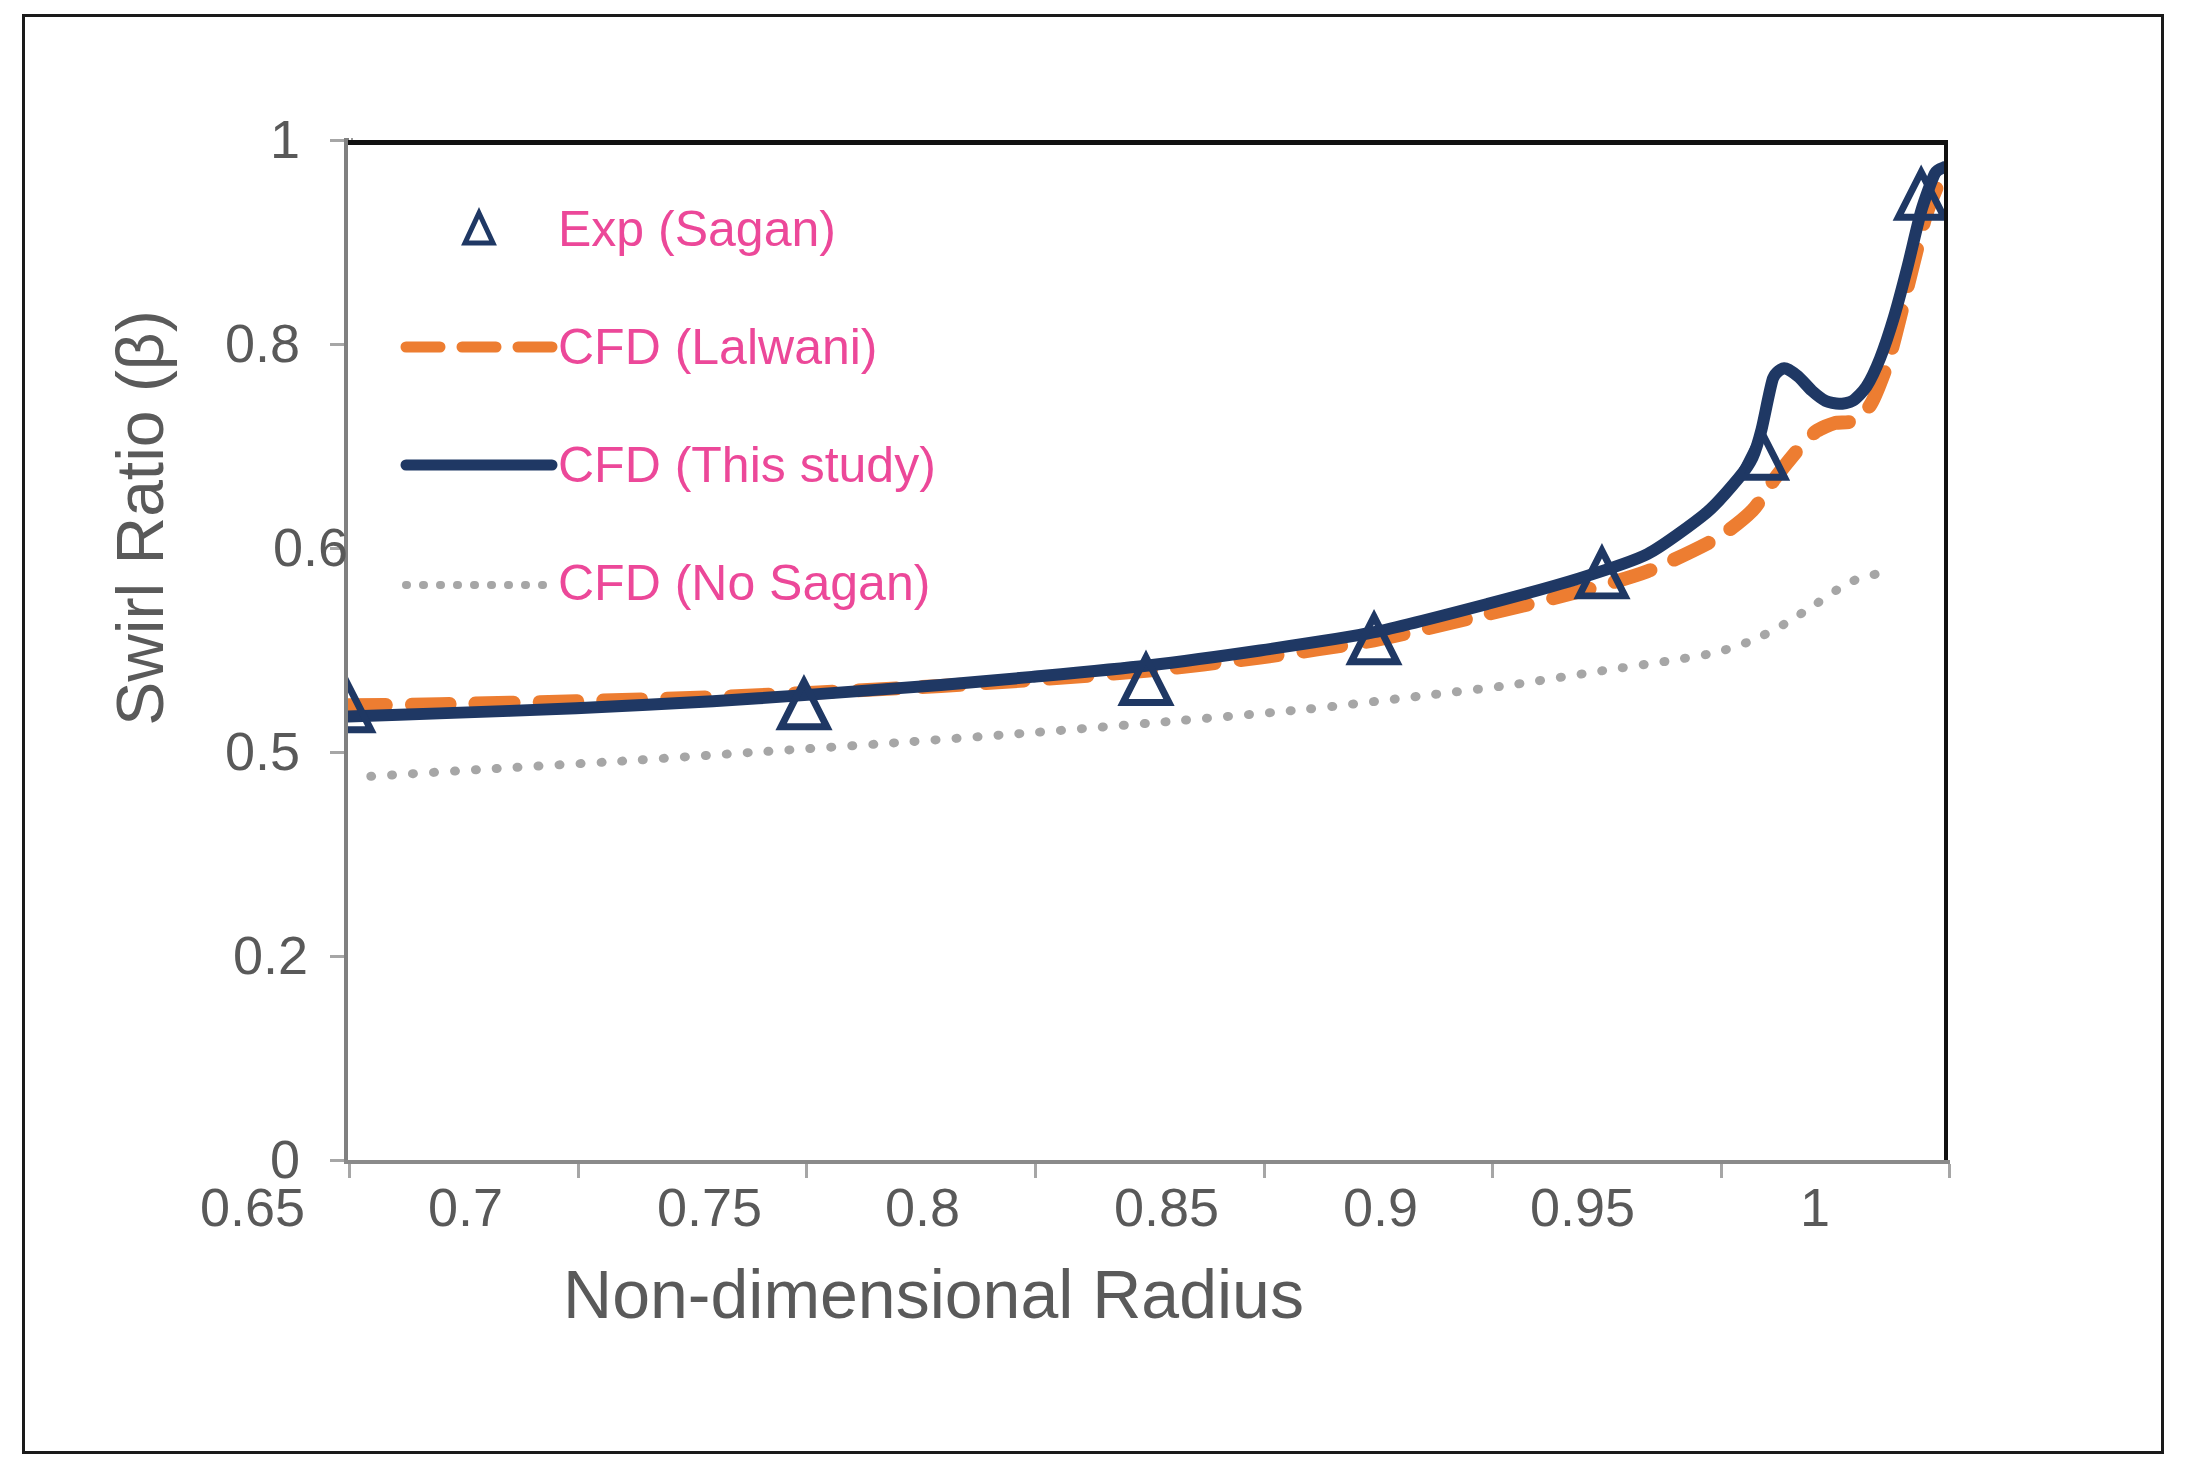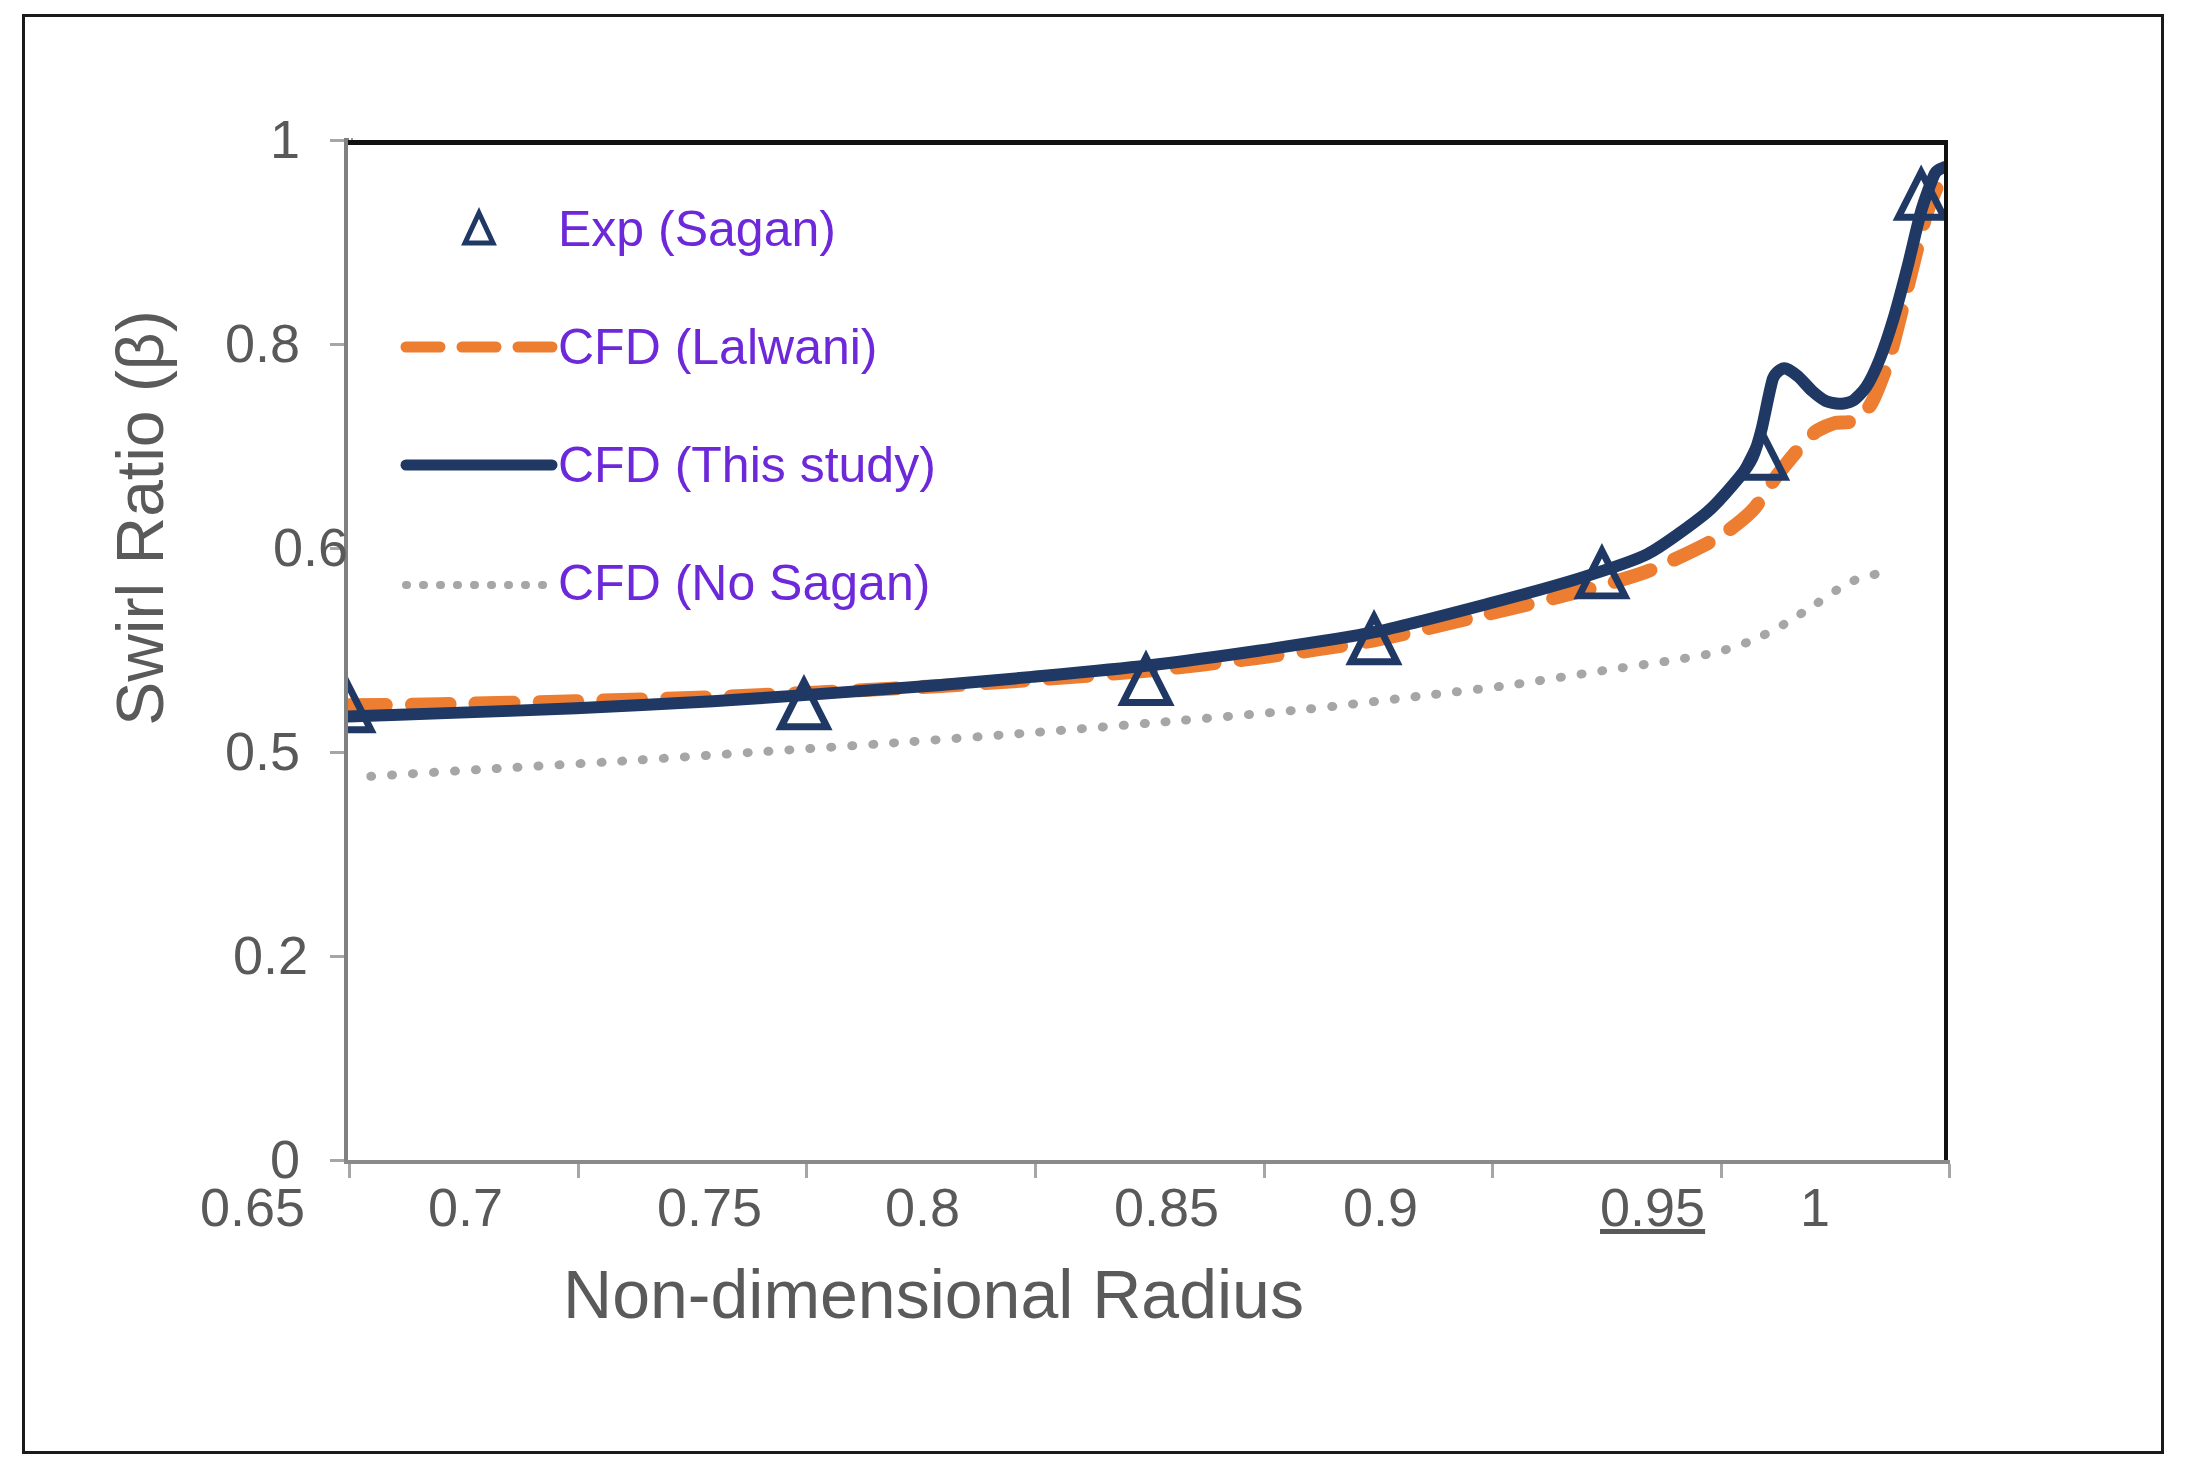--- a/index.html
+++ b/index.html
@@ -123,21 +123,21 @@
     height:118px;
   }
   .legend-key{
     width:158px;
     height:60px;
     position:relative;
     flex:0 0 158px;
   }
   .legend-label{
     font-size:50px;
-    color:#6d28d9;
+    color:#ec4899;
     font-family:"Liberation Sans",sans-serif;
     white-space:nowrap;
   }
 </style>
 </head>
 <body>
 
 <div id="figure">
 
   <div id="outer-frame"></div>
@@ -169,21 +169,21 @@
   <div class="xtick-mark" style="left:1491px;"></div>
   <div class="xtick-mark" style="left:1720px;"></div>
   <div class="xtick-mark" style="left:1948px;"></div>
 
   <div class="xtick-label" style="left:200px;top:1180px;">0.65</div>
   <div class="xtick-label" style="left:428px;top:1180px;">0.7</div>
   <div class="xtick-label" style="left:657px;top:1180px;">0.75</div>
   <div class="xtick-label" style="left:885px;top:1180px;">0.8</div>
   <div class="xtick-label" style="left:1114px;top:1180px;">0.85</div>
   <div class="xtick-label" style="left:1343px;top:1180px;">0.9</div>
-  <div class="xtick-label" style="left:1600px;top:1180px;text-decoration:underline;">0.95</div>
+  <div class="xtick-label" style="left:1530px;top:1180px;">0.95</div>
   <div class="xtick-label" style="left:1800px;top:1180px;">1</div>
 
   <div id="y-axis-title">Swirl Ratio (β)</div>
   <div id="x-axis-title">Non-dimensional Radius</div>
 
   <div id="plot-area">
     <svg id="plot-svg" viewBox="0 0 1600 1020" preserveAspectRatio="none">
       <g id="series-group">
           <path d="M 0.00 563.04 C 10.24 562.93, 65.83 562.48, 91.43 562.02 C 117.03 561.56, 197.85 559.76, 228.57 558.96 C 259.29 558.16, 340.11 555.79, 365.71 554.88 C 391.31 553.97, 431.54 552.06, 457.14 550.80 C 482.74 549.54, 568.69 545.15, 594.29 543.66 C 619.89 542.17, 662.67 539.25, 685.71 537.54 C 708.75 535.83, 774.40 530.87, 800.00 528.36 C 825.60 525.85, 888.69 518.53, 914.29 515.10 C 939.89 511.67, 1002.97 502.67, 1028.57 497.76 C 1054.17 492.85, 1119.82 476.72, 1142.86 471.24 C 1165.90 465.76, 1216.37 453.60, 1234.29 448.80 C 1252.21 444.00, 1287.50 434.34, 1302.86 428.40 C 1318.22 422.46, 1359.65 402.61, 1371.43 395.76 C 1383.20 388.91, 1401.34 374.05, 1408.00 367.20 C 1414.66 360.35, 1425.74 341.41, 1430.86 334.56 C 1435.98 327.71, 1449.11 311.26, 1453.71 306.00 C 1458.32 300.74, 1467.90 290.61, 1472.00 287.64 C 1476.10 284.67, 1486.19 280.62, 1490.29 279.48 C 1494.38 278.34, 1504.48 279.61, 1508.57 277.44 C 1512.67 275.27, 1522.76 267.18, 1526.86 260.10 C 1530.95 253.02, 1541.05 227.34, 1545.14 214.20 C 1549.24 201.06, 1559.33 158.79, 1563.43 142.80 C 1567.52 126.81, 1577.62 84.54, 1581.71 71.40 C 1585.81 58.26, 1597.95 30.64, 1600.00 25.50" fill="none" stroke="#ED7D31" stroke-linecap="round" stroke-linejoin="round" stroke-width="14" stroke-dasharray="38 26"></path>
           <path d="M 0.00 574.26 C 10.24 573.92, 65.83 572.11, 91.43 571.20 C 117.03 570.29, 197.85 567.47, 228.57 566.10 C 259.29 564.73, 340.11 560.45, 365.71 558.96 C 391.31 557.47, 431.54 554.67, 457.14 552.84 C 482.74 551.01, 568.69 544.70, 594.29 542.64 C 619.89 540.58, 662.67 536.65, 685.71 534.48 C 708.75 532.31, 774.40 526.23, 800.00 523.26 C 825.60 520.29, 888.69 511.73, 914.29 507.96 C 939.89 504.19, 1002.97 494.86, 1028.57 489.60 C 1054.17 484.34, 1119.82 467.09, 1142.86 461.04 C 1165.90 454.99, 1216.37 441.14, 1234.29 435.54 C 1252.21 429.94, 1288.52 418.49, 1302.86 411.06 C 1317.19 403.63, 1352.05 377.81, 1362.29 369.24 C 1372.53 360.67, 1389.17 340.73, 1394.29 334.56 C 1399.41 328.39, 1405.44 319.64, 1408.00 314.16 C 1410.56 308.68, 1414.84 294.51, 1417.14 285.60 C 1419.45 276.69, 1426.01 241.45, 1428.57 234.60 C 1431.13 227.75, 1437.18 224.63, 1440.00 224.40 C 1442.82 224.17, 1450.64 230.05, 1453.71 232.56 C 1456.79 235.07, 1464.36 244.10, 1467.43 246.84 C 1470.50 249.58, 1478.07 255.55, 1481.14 257.04 C 1484.21 258.53, 1491.79 260.10, 1494.86 260.10 C 1497.93 260.10, 1505.50 258.98, 1508.57 257.04 C 1511.64 255.10, 1519.21 247.56, 1522.29 242.76 C 1525.36 237.96, 1532.93 221.97, 1536.00 214.20 C 1539.07 206.43, 1546.64 183.68, 1549.71 173.40 C 1552.79 163.12, 1560.36 134.40, 1563.43 122.40 C 1566.50 110.40, 1574.07 76.81, 1577.14 66.30 C 1580.21 55.79, 1588.30 33.47, 1590.86 28.56 C 1593.42 23.65, 1598.98 23.13, 1600.00 22.44" fill="none" stroke="#1F3864" stroke-linecap="round" stroke-linejoin="round" stroke-width="12"></path>

